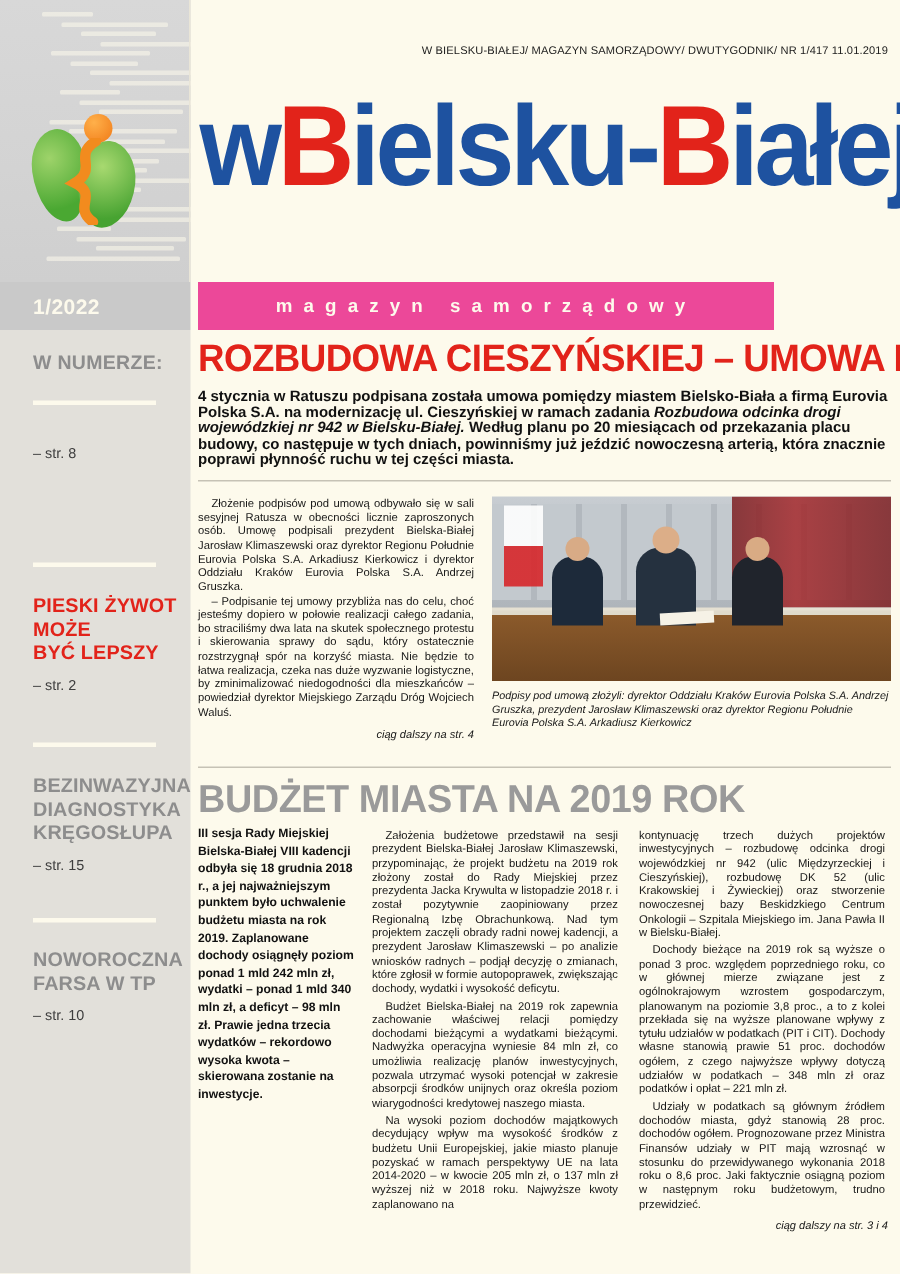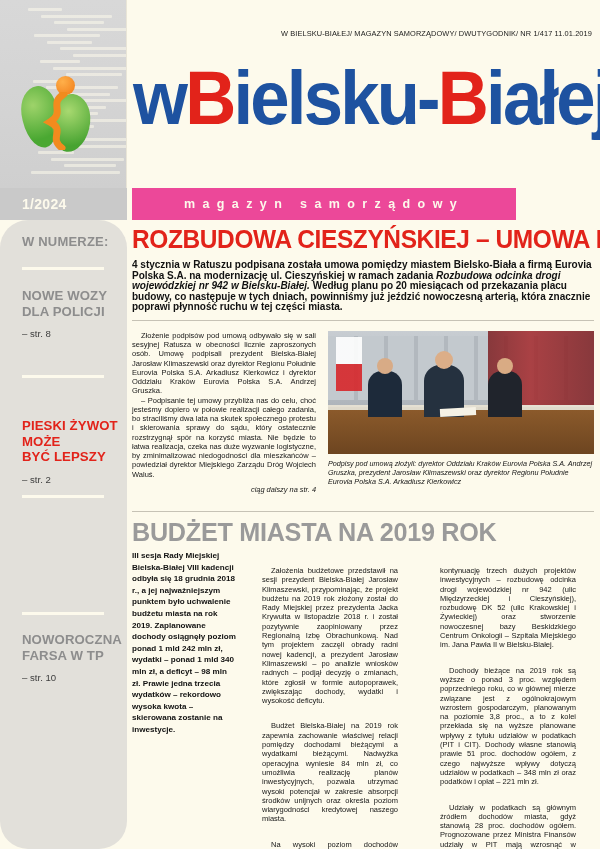--- a/index.html
+++ b/index.html
@@ -42,28 +42,28 @@
 
   
   .band{position:absolute;left:0;top:188px;width:600px;height:32px;}
   .band-left{position:absolute;left:0;top:0;width:127px;height:32px;background:#c9c9c9;}
   .band-left span{position:absolute;left:22px;top:8px;font-weight:bold;font-size:14px;color:#fdfaec;letter-spacing:.3px;}
   .band-right{position:absolute;left:132px;top:0;width:384px;height:32px;background:#ec4899;}
   .band-right span{display:block;text-align:center;line-height:32px;color:#fdfaec;
      font-weight:bold;font-size:12.5px;letter-spacing:7.4px;}
 
   
-  .sidebar{position:absolute;left:0;top:220px;width:127px;height:629px;background:#e2e0da;border-radius:28px;}
+  .sidebar{position:absolute;left:0;top:220px;width:127px;height:629px;background:#e2e0da;}
   .sb-title{position:absolute;left:22px;top:14px;font-weight:bold;font-size:13px;color:#8d8d8d;letter-spacing:.2px;}
   .sb-rule{position:absolute;left:22px;width:82px;height:3px;background:#fdfaec;}
   .sb-item{position:absolute;left:22px;width:104px;}
   .sb-item .t{font-weight:bold;font-size:13.2px;line-height:15.5px;letter-spacing:.1px;}
   .sb-item .p{font-size:9.6px;color:#3d3d3d;margin-top:9px;}
   .grey-t{color:#8d8d8d;}
-  .red-t{color:#e2231a;margin-top:22px;}
+  .red-t{color:#e2231a;}
 
   
   .main{position:absolute;left:132px;top:220px;width:468px;height:629px;}
 
   .h1{font-family:"Liberation Sans", sans-serif;font-weight:bold;color:#e2231a;
       font-size:25.5px;line-height:27px;letter-spacing:-.4px;white-space:nowrap;
       transform:scaleX(.96);transform-origin:left top;margin:6px 0 0 0;}
   .lead{font-size:10px;line-height:10.6px;font-weight:bold;color:#111;margin-top:7px;width:462px;}
   .lead i{font-style:italic;}
   .hr-thin{height:1px;background:#c6c2b5;margin-top:7px;width:462px;}
@@ -103,21 +103,21 @@
 
   .hr-mid{position:absolute;left:0;top:291px;width:462px;height:1px;background:#c6c2b5;}
 
   .h2{position:absolute;left:0;top:298px;font-weight:bold;color:#9a9a9a;
       font-size:26px;line-height:28px;letter-spacing:-.3px;white-space:nowrap;
       transform:scaleX(.97);transform-origin:left top;}
   .art2{position:absolute;left:0;top:330px;width:462px;}
   .cols{display:flex;gap:10px;}
   .c-lead{width:104px;font-weight:bold;font-size:8.1px;line-height:11.6px;color:#111;}
   .c-body{width:168px;font-size:7.5px;line-height:9.3px;color:#161616;text-align:justify;}
-  .c-body p{margin:16px;}
+  .c-body p{margin:2px;}
   .c-body p.ind{text-indent:9px;}
   .contin2{text-align:right;font-style:italic;font-size:7.4px;margin-top:5px;}
 </style>
 </head>
 <body>
 
 <div class="page">
 
   <div class="masthead">
     <div class="mast-grey">
@@ -163,42 +163,45 @@
     <div class="mast-head-line">W BIELSKU-BIAŁEJ/ MAGAZYN SAMORZĄDOWY/ DWUTYGODNIK/  NR 1/417  11.01.2019</div>
     <div class="mast-title">
       <div class="tw">
         <span class="blue">w</span><span class="red">B</span><span class="blue">ielsku-</span><span class="red">B</span><span class="blue">iałej</span>
       </div>
     </div>
   </div>
 
   <div class="band">
     <div class="band-left">
-      <span>1/2024</span>
+      <span>1/2022</span>
     </div>
     <div class="band-right">
       <span>magazyn samorządowy</span>
     </div>
   </div>
 
   <div class="sidebar">
     <div class="sb-title">W NUMERZE:</div>
 
     <div class="sb-rule" style="top:47px"></div>
     <div class="sb-rule" style="top:155px"></div>
     <div class="sb-rule" style="top:275px"></div>
     <div class="sb-rule" style="top:392px"></div>
 
     <div class="sb-item" style="top:68px">
-      <div class="t grey-t">NOWE WOZY<br>DLA POLICJI</div>
       <div class="p">– str. 8</div>
     </div>
     <div class="sb-item" style="top:176px">
       <div class="t red-t">PIESKI ŻYWOT<br>MOŻE<br>BYĆ LEPSZY</div>
       <div class="p">– str. 2</div>
+    </div>
+    <div class="sb-item" style="top:296px">
+      <div class="t grey-t">BEZINWAZYJNA<br>DIAGNOSTYKA<br>KRĘGOSŁUPA</div>
+      <div class="p">– str. 15</div>
     </div>
     <div class="sb-item" style="top:412px">
       <div class="t grey-t">NOWOROCZNA<br>FARSA W TP</div>
       <div class="p">– str. 10</div>
     </div>
   </div>
 
   <div class="main">
 
     <div>

